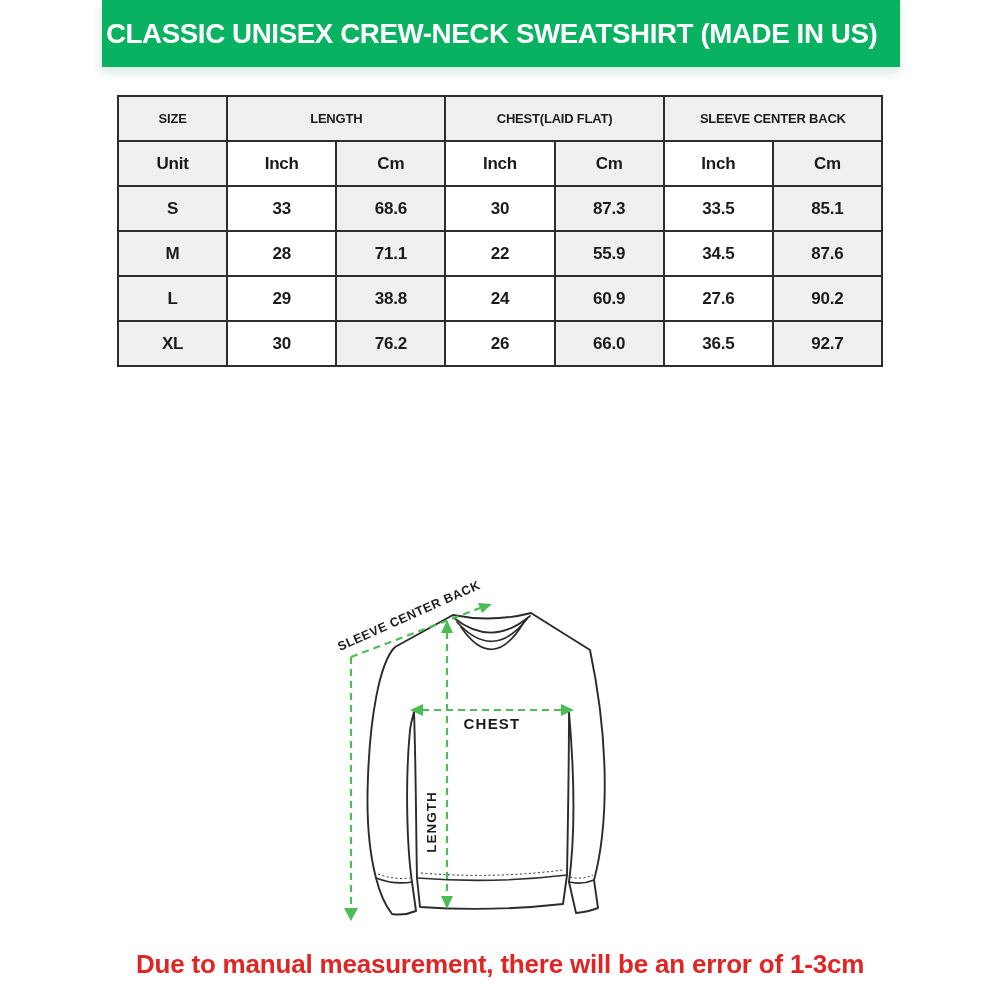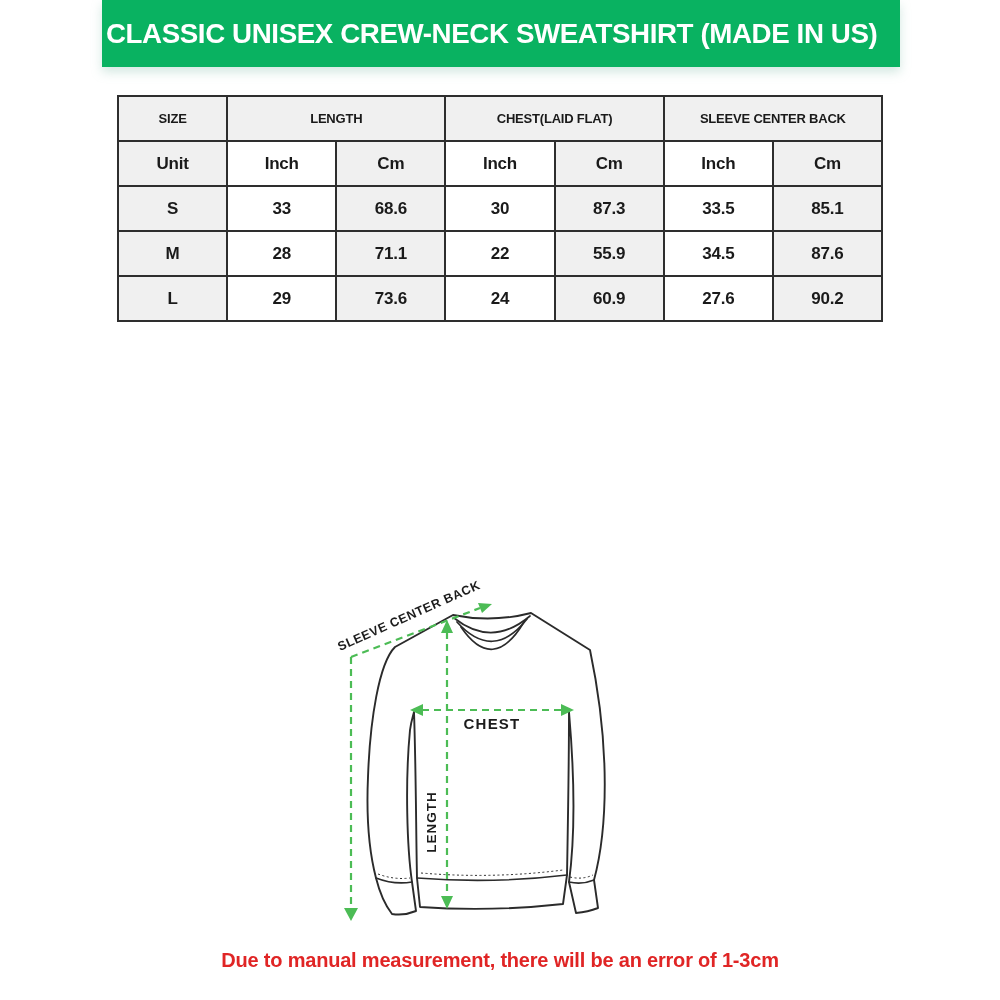--- a/index.html
+++ b/index.html
@@ -26,21 +26,21 @@
     font-weight:bold; font-size:17px; color:#1a1a1a; letter-spacing:-0.2px;
   }
   table.size-chart th.col-header { font-size:13px; }
   .g { background:#f0f0f0; }
   .w { background:#ffffff; }
   .diagram {
     position:absolute; left:280px; top:570px; width:440px; height:380px;
   }
   .footer-note {
     position:absolute; left:0; top:949px; width:1000px; text-align:center;
-    font-size:20px; font-weight:bold; color:#e02525; letter-spacing:-0.2px;
+    font-size:26px; font-weight:bold; color:#e02525; letter-spacing:-0.2px;
   }
 </style>
 </head>
 <body>
 
 <div class="banner">
   <h1>CLASSIC UNISEX CREW-NECK SWEATSHIRT (MADE IN US)</h1>
 </div>
 
 <table class="size-chart">
@@ -83,25 +83,34 @@
         <td class="w">28</td>
         <td class="g">71.1</td>
         <td class="w">22</td>
         <td class="g">55.9</td>
         <td class="w">34.5</td>
         <td class="g">87.6</td>
       </tr>
       <tr>
         <th class="g">L</th>
         <td class="w">29</td>
-        <td class="g">73.6</td>
+        <td class="g">38.8</td>
         <td class="w">24</td>
         <td class="g">60.9</td>
         <td class="w">27.6</td>
         <td class="g">90.2</td>
+      </tr>
+      <tr>
+        <th class="g">XL</th>
+        <td class="w">30</td>
+        <td class="g">76.2</td>
+        <td class="w">26</td>
+        <td class="g">66.0</td>
+        <td class="w">36.5</td>
+        <td class="g">92.7</td>
       </tr>
     </tbody>
 </table>
 
 <svg class="diagram" viewBox="0 0 440 380" xmlns="http://www.w3.org/2000/svg">
 
   <g fill="#ffffff" stroke="#2b2b2b" stroke-width="1.9" stroke-linejoin="round" stroke-linecap="round">
     <path d="M 173 45
              L 115 77
              C 99 93, 90 150, 88 207

